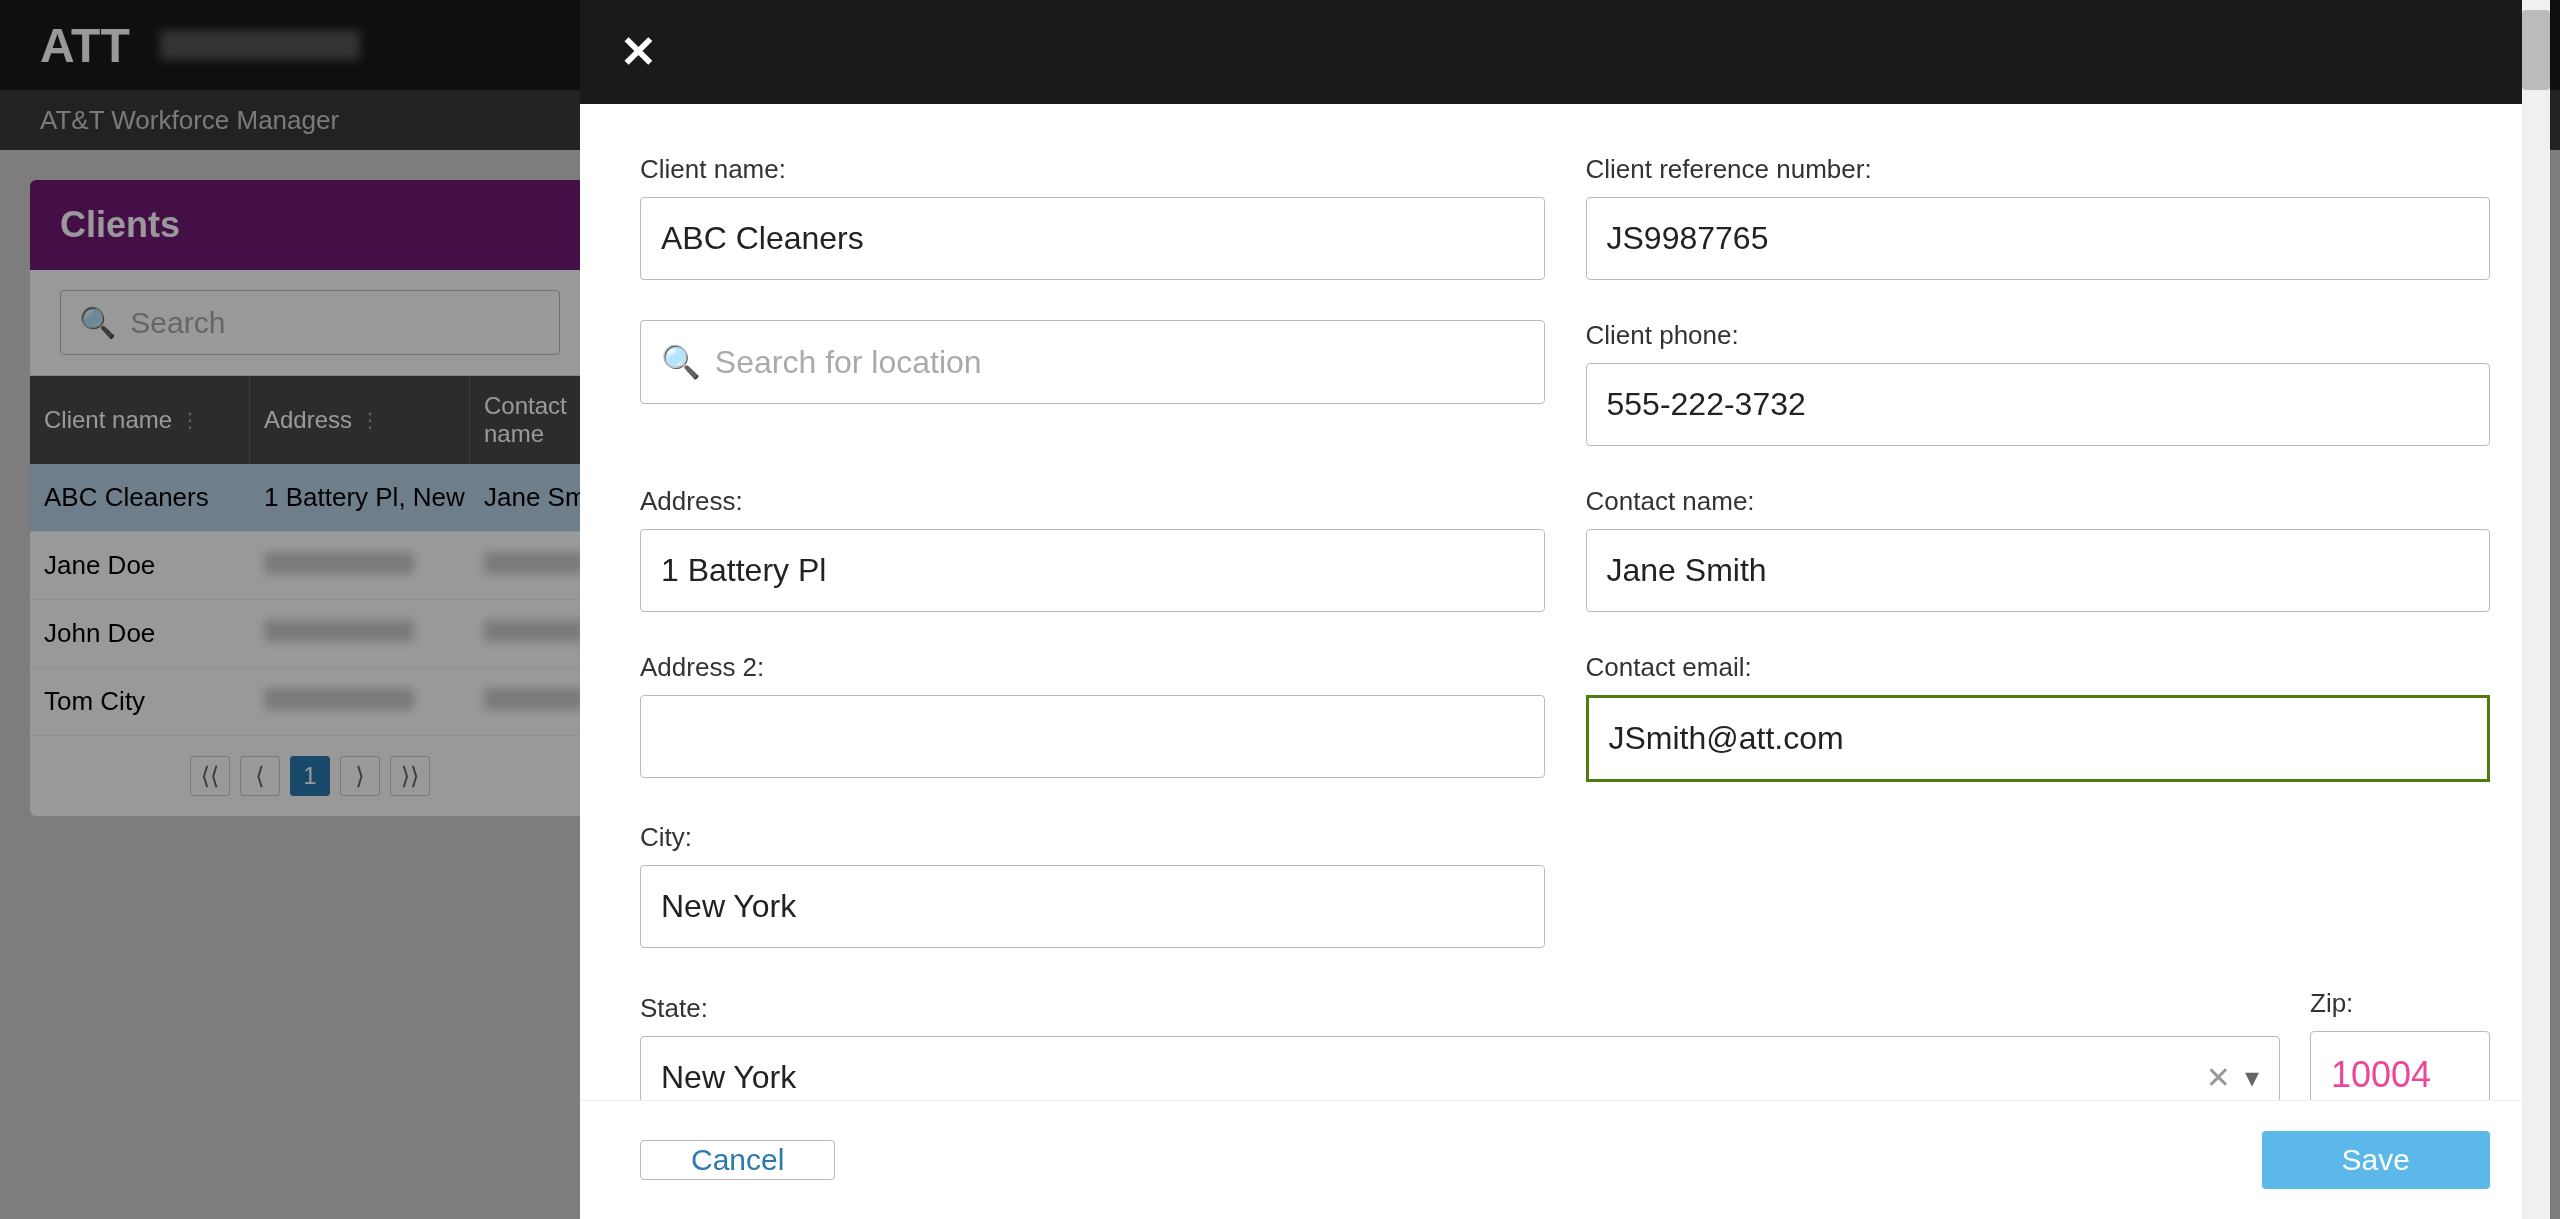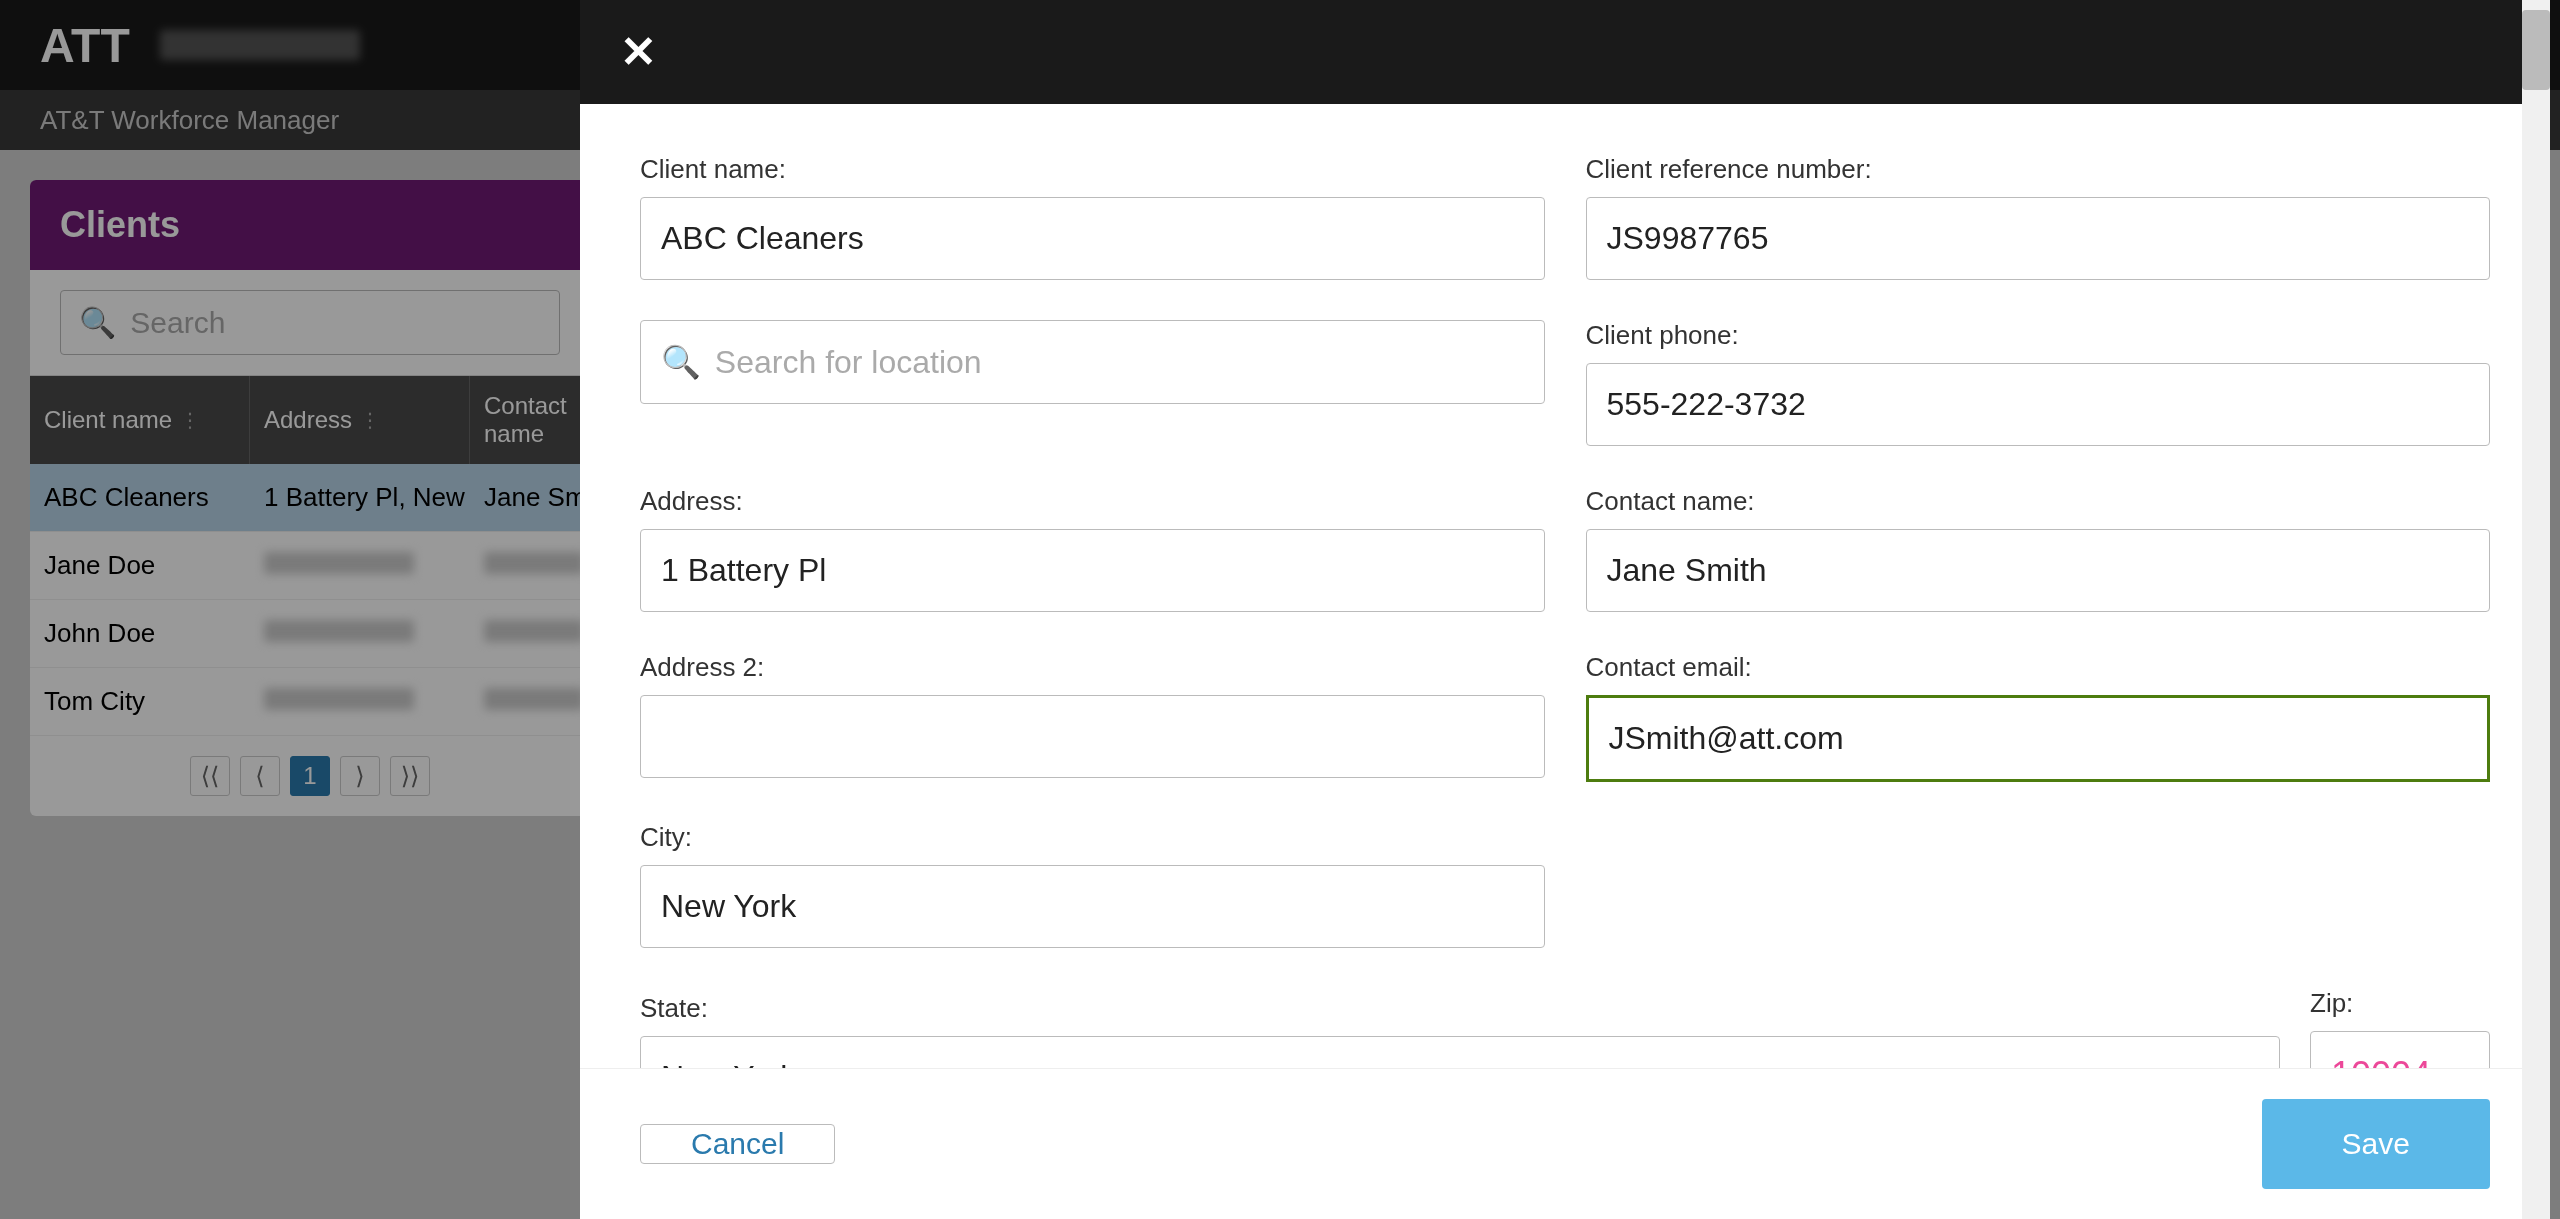--- a/index.html
+++ b/index.html
@@ -311,21 +311,21 @@
       font-size: 30px;
       padding: 2px 50px;
       border-radius: 4px;
       cursor: pointer;
     }
 
     .btn-save {
       background: #5bb8e8;
       color: white;
       font-size: 30px;
-      padding: 28px 80px;
+      padding: 12px 80px;
       border-radius: 4px;
       border: none;
       cursor: pointer;
     }
 
     .dots-icon {
       font-size: 20px;
       color: #aaa;
     }
   </style>

